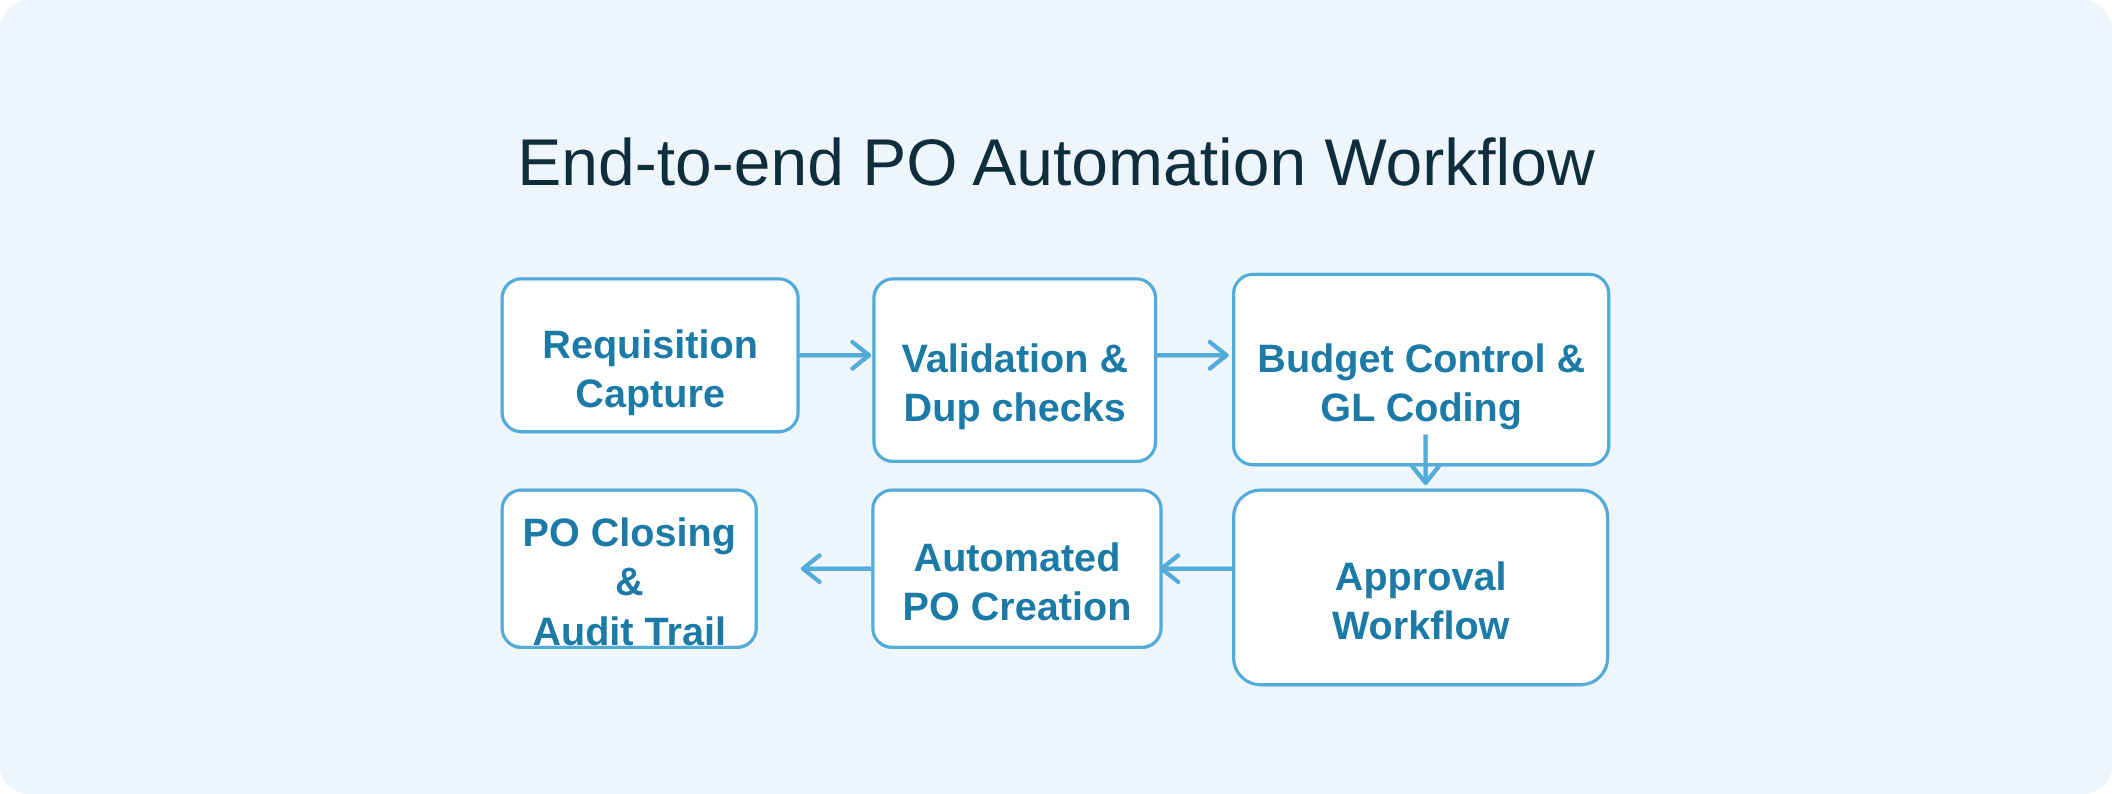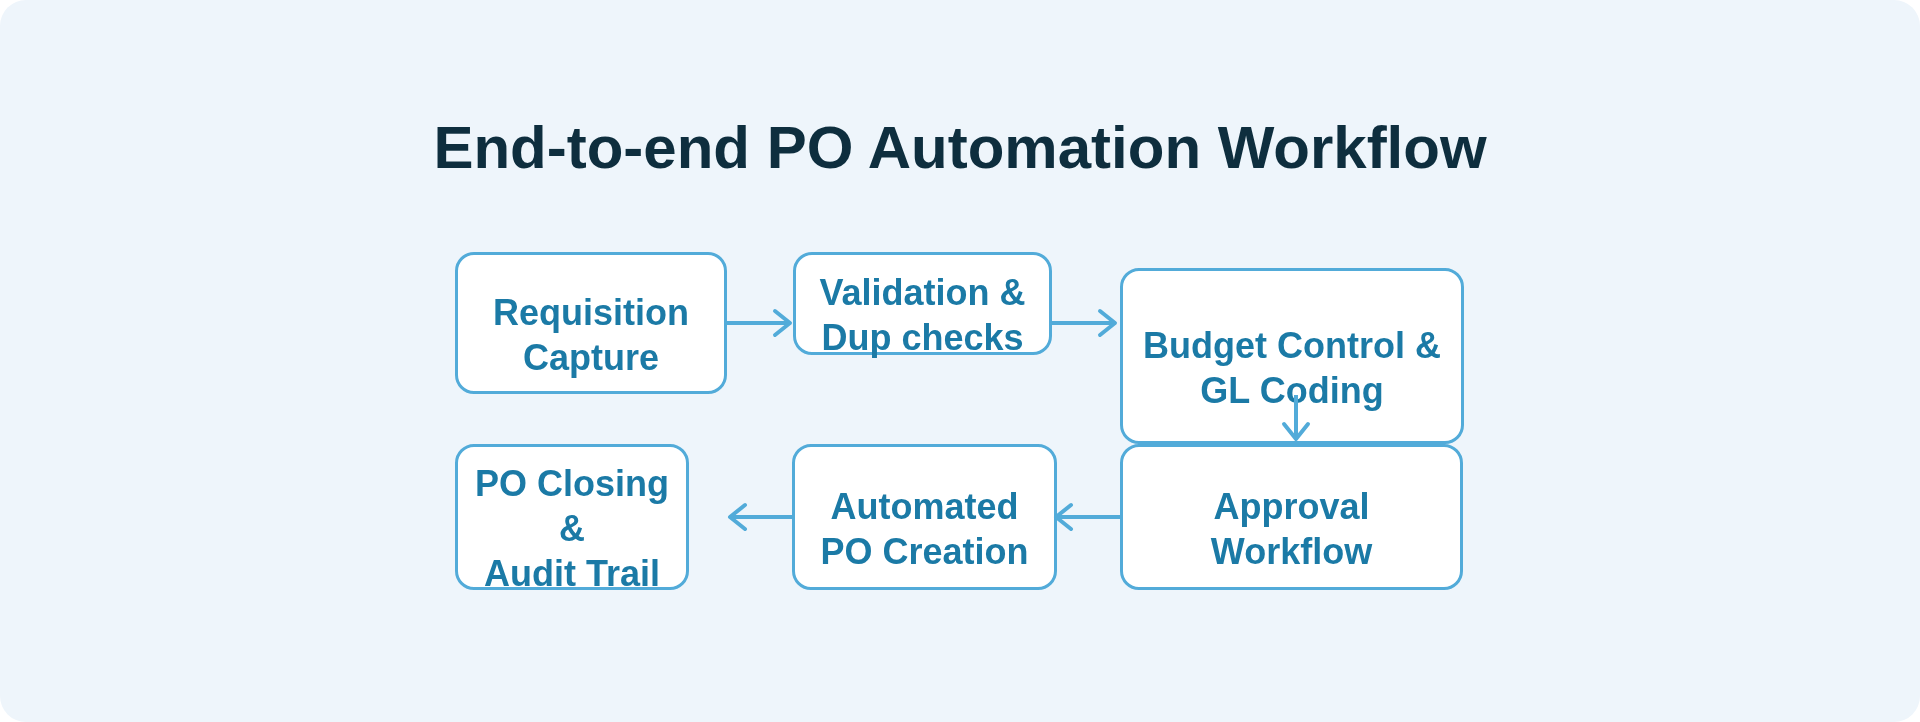--- a/index.html
+++ b/index.html
@@ -22,21 +22,21 @@
     background: var(--panel-background, #eef5fb);
   }
   .title {
     position: absolute;
     left: 0;
     right: 0;
     top: 75px;
     text-align: center;
     font-size: 60px;
     line-height: 66px;
-    font-weight: 700;
+    font-weight: 400;
     color: var(--title-text, #0e2e3e);
     letter-spacing: 0px;
   }
   .node {
     position: absolute;
     box-sizing: border-box;
     background: var(--node-background, #ffffff);
     border: 3px solid var(--node-border, #52abd9);
     border-radius: 19px;
     display: flex;
@@ -47,26 +47,26 @@
   .node-label {
     white-space: pre-line;
     font-size: 36px;
     line-height: 45px;
     font-weight: 700;
     color: var(--node-text, #1b7aa6);
     margin-top: 23px;
   }
   
   .n1 { left: 455px;  top: 252px; width: 272px; height: 142px; }
-  .n2 { left: 793px;  top: 252px; width: 259px; height: 103px; }
-  .n3 { left: 1120px; top: 268px; width: 344px; height: 176px; }
+  .n2 { left: 793px;  top: 252px; width: 259px; height: 169px; }
+  .n3 { left: 1120px; top: 248px; width: 344px; height: 176px; }
   
   .n4 { left: 455px;  top: 444px; width: 234px; height: 146px; }
   .n5 { left: 792px;  top: 444px; width: 265px; height: 146px; }
-  .n6 { left: 1120px; top: 444px; width: 343px; height: 146px; }
+  .n6 { left: 1120px; top: 444px; width: 343px; height: 180px; border-radius: 26px; }
 
   .arrow {
     position: absolute;
     color: var(--arrow, #52abd9);
   }
   .arrow svg { display: block; }
   .a1 { left: 726px;  top: 305px; }
   .a2 { left: 1051px; top: 305px; }
   .a3 { left: 1278px; top: 395px; }
   .a4 { left: 1052px; top: 499px; }

